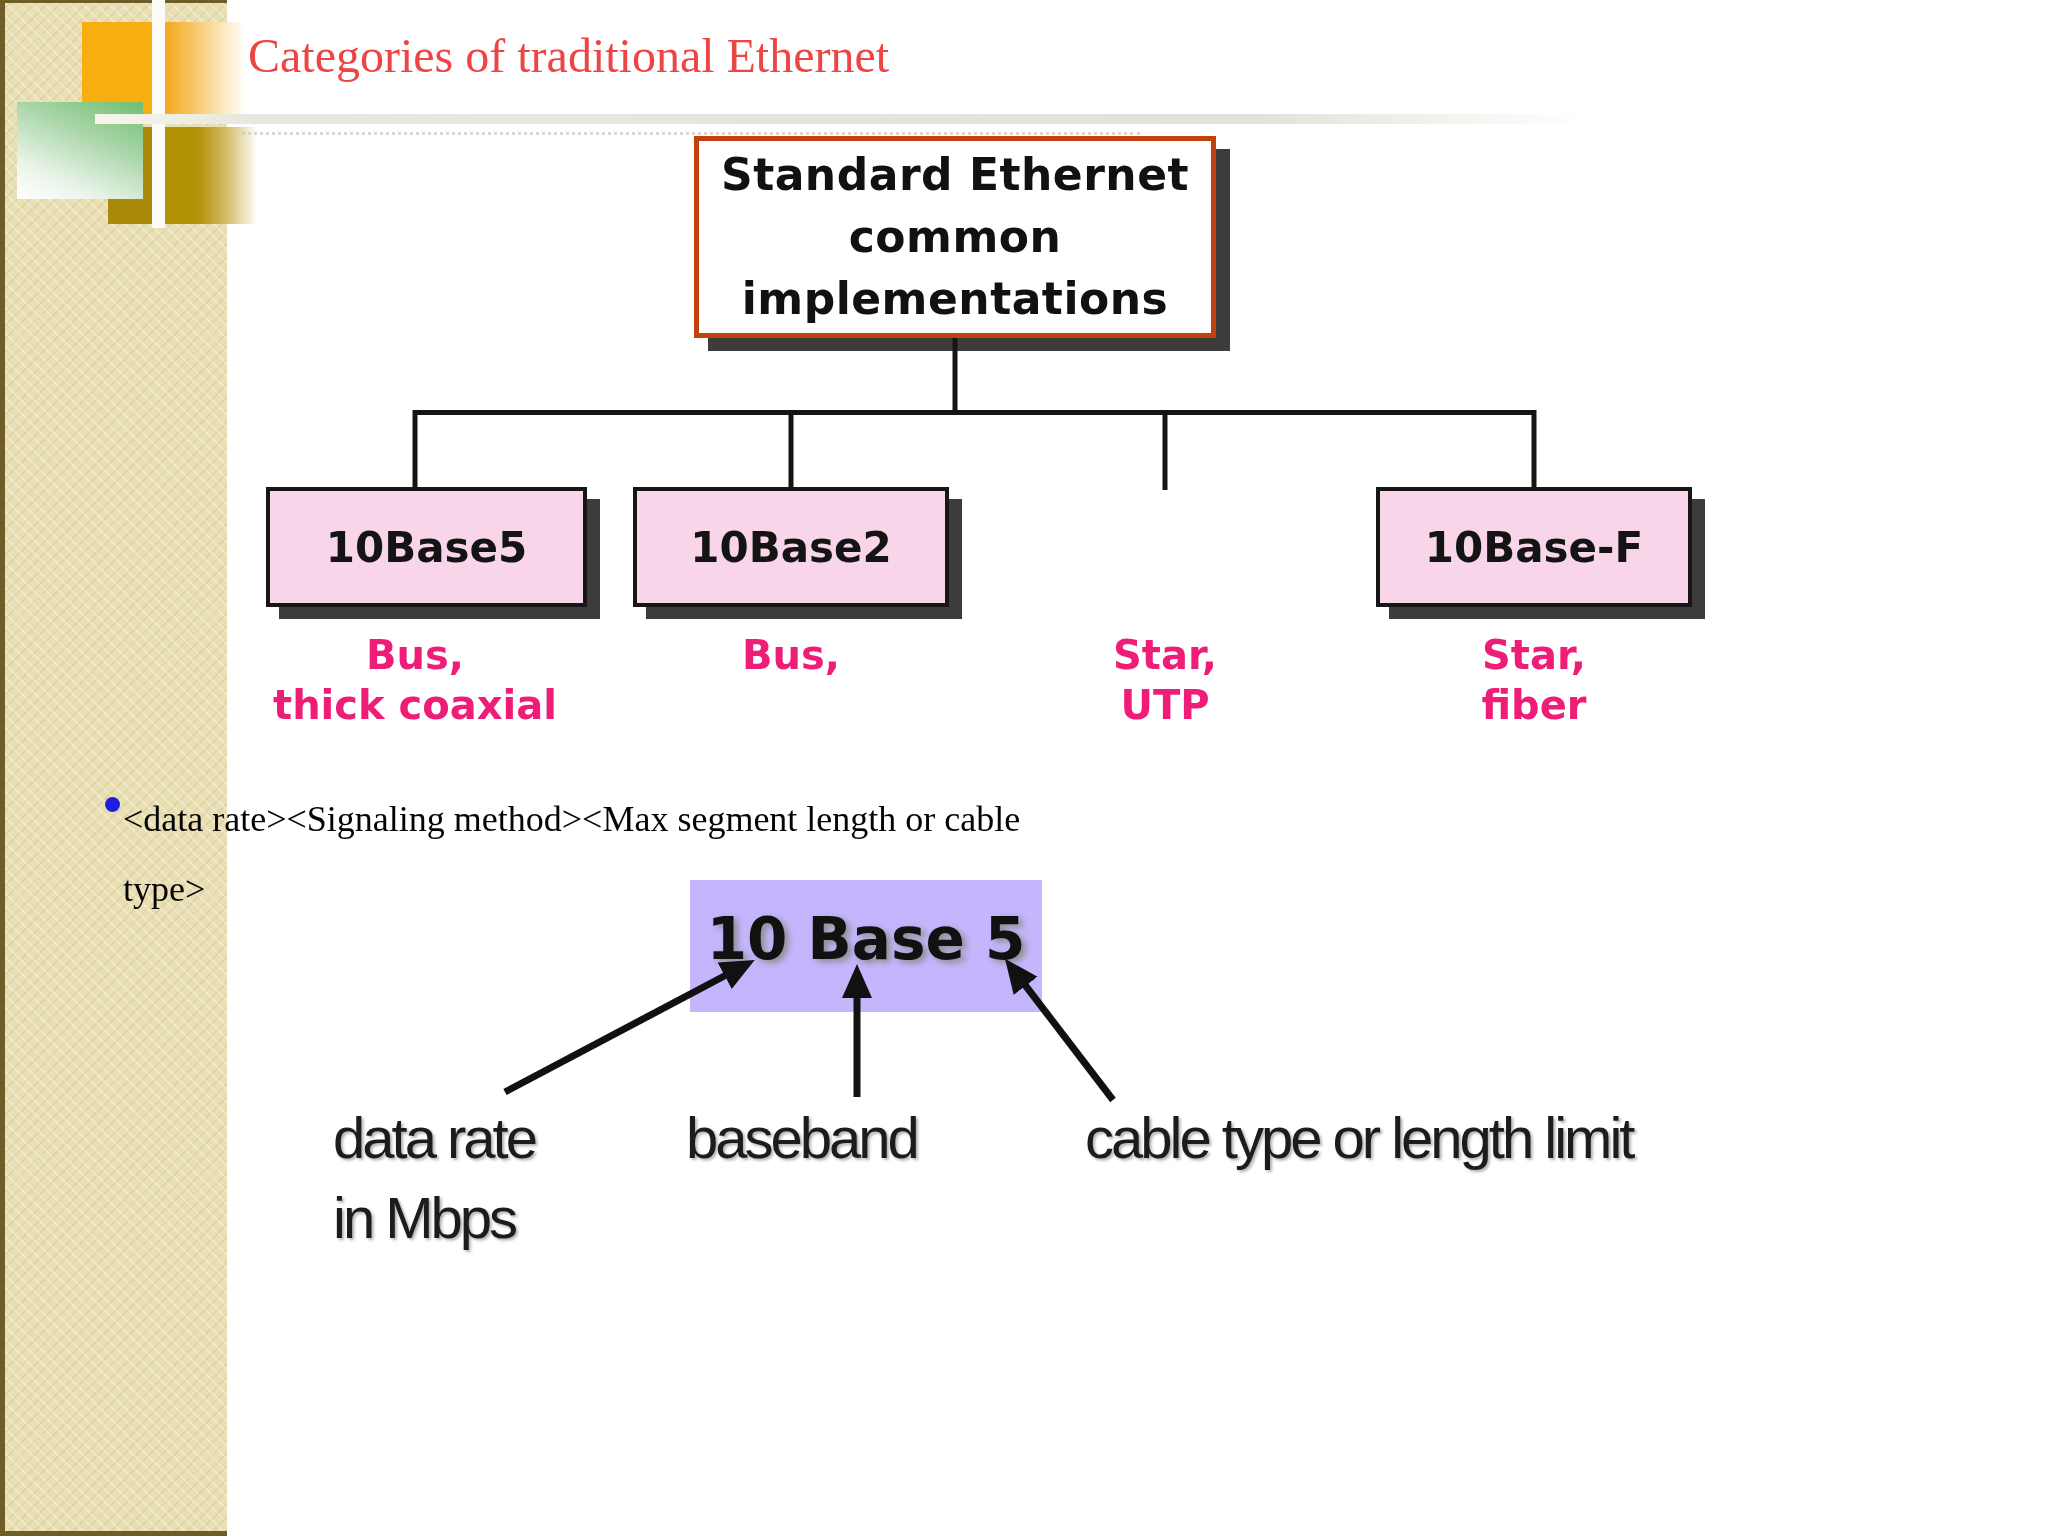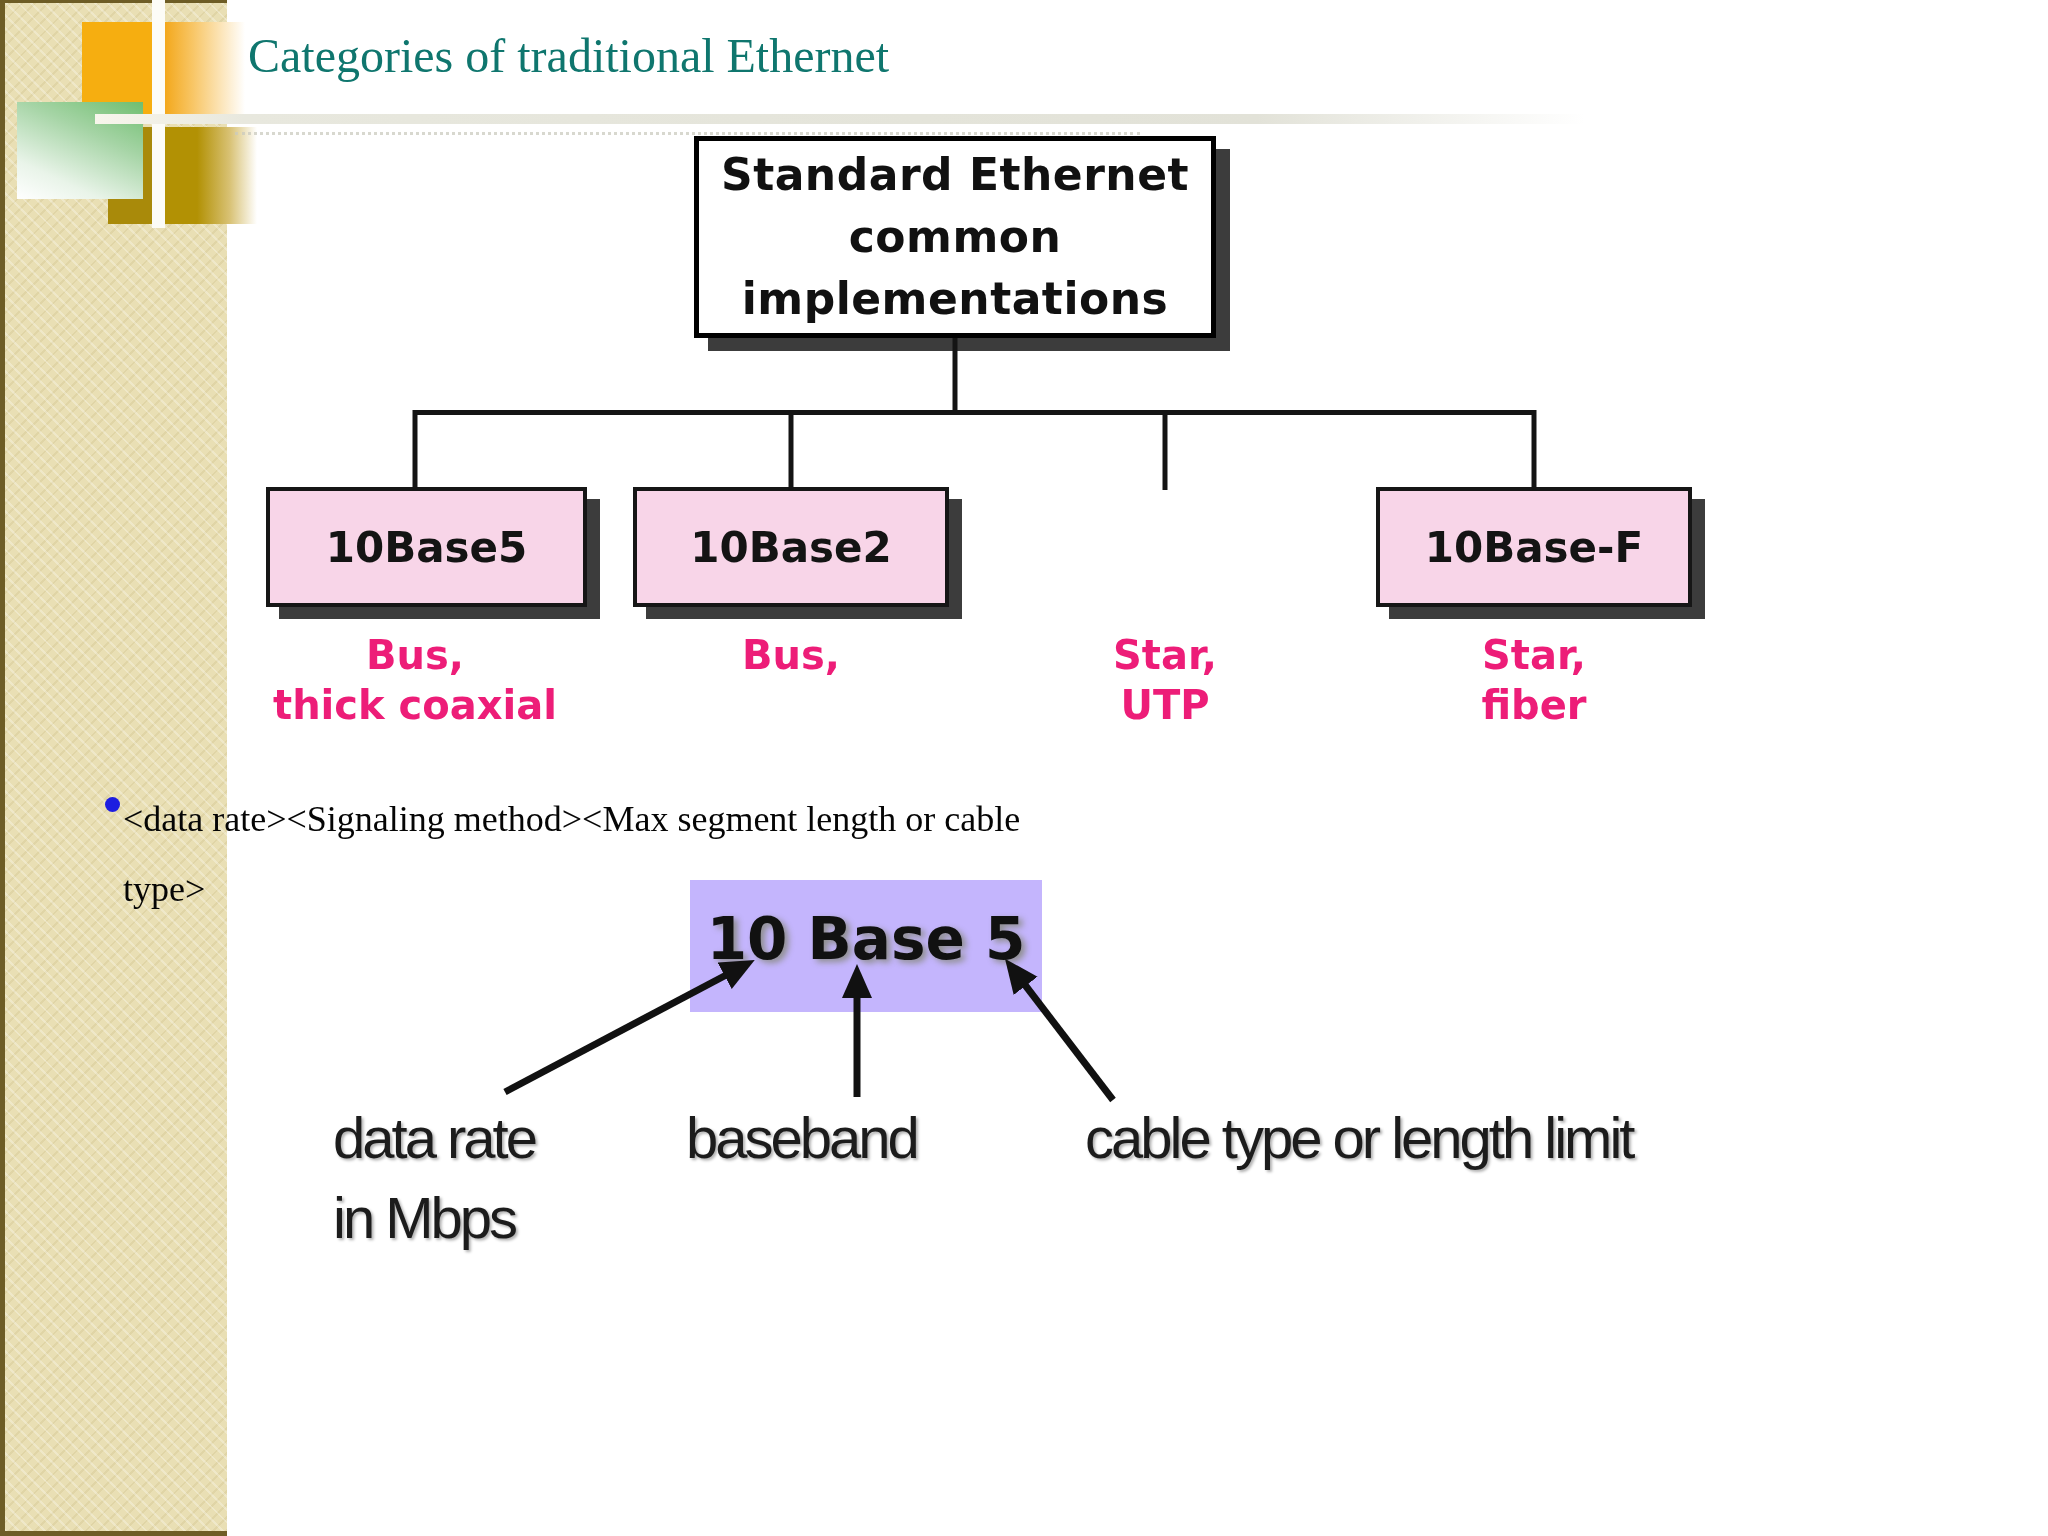--- a/index.html
+++ b/index.html
@@ -22,25 +22,25 @@
     background:linear-gradient(to right,#b29104 35%,#d8c173 70%,#ffffff 100%);z-index:2;}
   .sq-green{left:17px;top:102px;width:126px;height:97px;
     background:linear-gradient(205deg,#6fbe6f 0%,#a5d4a5 35%,#e9f4e9 75%,#ffffff 100%);z-index:3;}
   .v-stripe{left:152px;top:0;width:13px;height:228px;background:#fcfcf7;z-index:4;}
   .h-underline{left:95px;top:114px;width:1490px;height:10px;z-index:4;
     background:linear-gradient(to right,#f8f6ec 0%,#e8e8de 10%,#e2e2d8 78%,rgba(226,226,216,0) 100%);}
   .dotted-line{left:235px;top:132px;width:905px;height:0;border-top:3px dotted #cbcbbf;opacity:.75;z-index:4;}
 
   
   .title{left:248px;top:28px;font-family:"Liberation Serif","DejaVu Serif",serif;
-    font-size:48px;color:#0f766e;z-index:5;white-space:nowrap;}
+    font-size:48px;color:#ef4444;z-index:5;white-space:nowrap;}
 
   
   .topbox{left:694px;top:136px;width:522px;height:202px;background:#ffffff;
-    border:5px solid #000000;box-sizing:border-box;box-shadow:14px 13px 0 #3c3c3c;z-index:6;
+    border:5px solid #c2410c;box-sizing:border-box;box-shadow:14px 13px 0 #3c3c3c;z-index:6;
     display:flex;flex-direction:column;justify-content:center;align-items:center;}
   .topbox div{font-size:44px;line-height:62px;color:#111;font-weight:600;letter-spacing:0.5px;}
   .pbox{background:#f8d5e8;border:4px solid #161616;box-sizing:border-box;
     box-shadow:13px 12px 0 #3c3c3c;z-index:6;top:487px;height:120px;
     display:flex;justify-content:center;align-items:center;
     font-size:42px;color:#141414;font-weight:600;}
   .pbox1{left:266px;width:321px;}
   .pbox2{left:633px;width:316px;}
   .pbox3{left:1005px;width:320px;}
   .pbox4{left:1376px;width:316px;}

